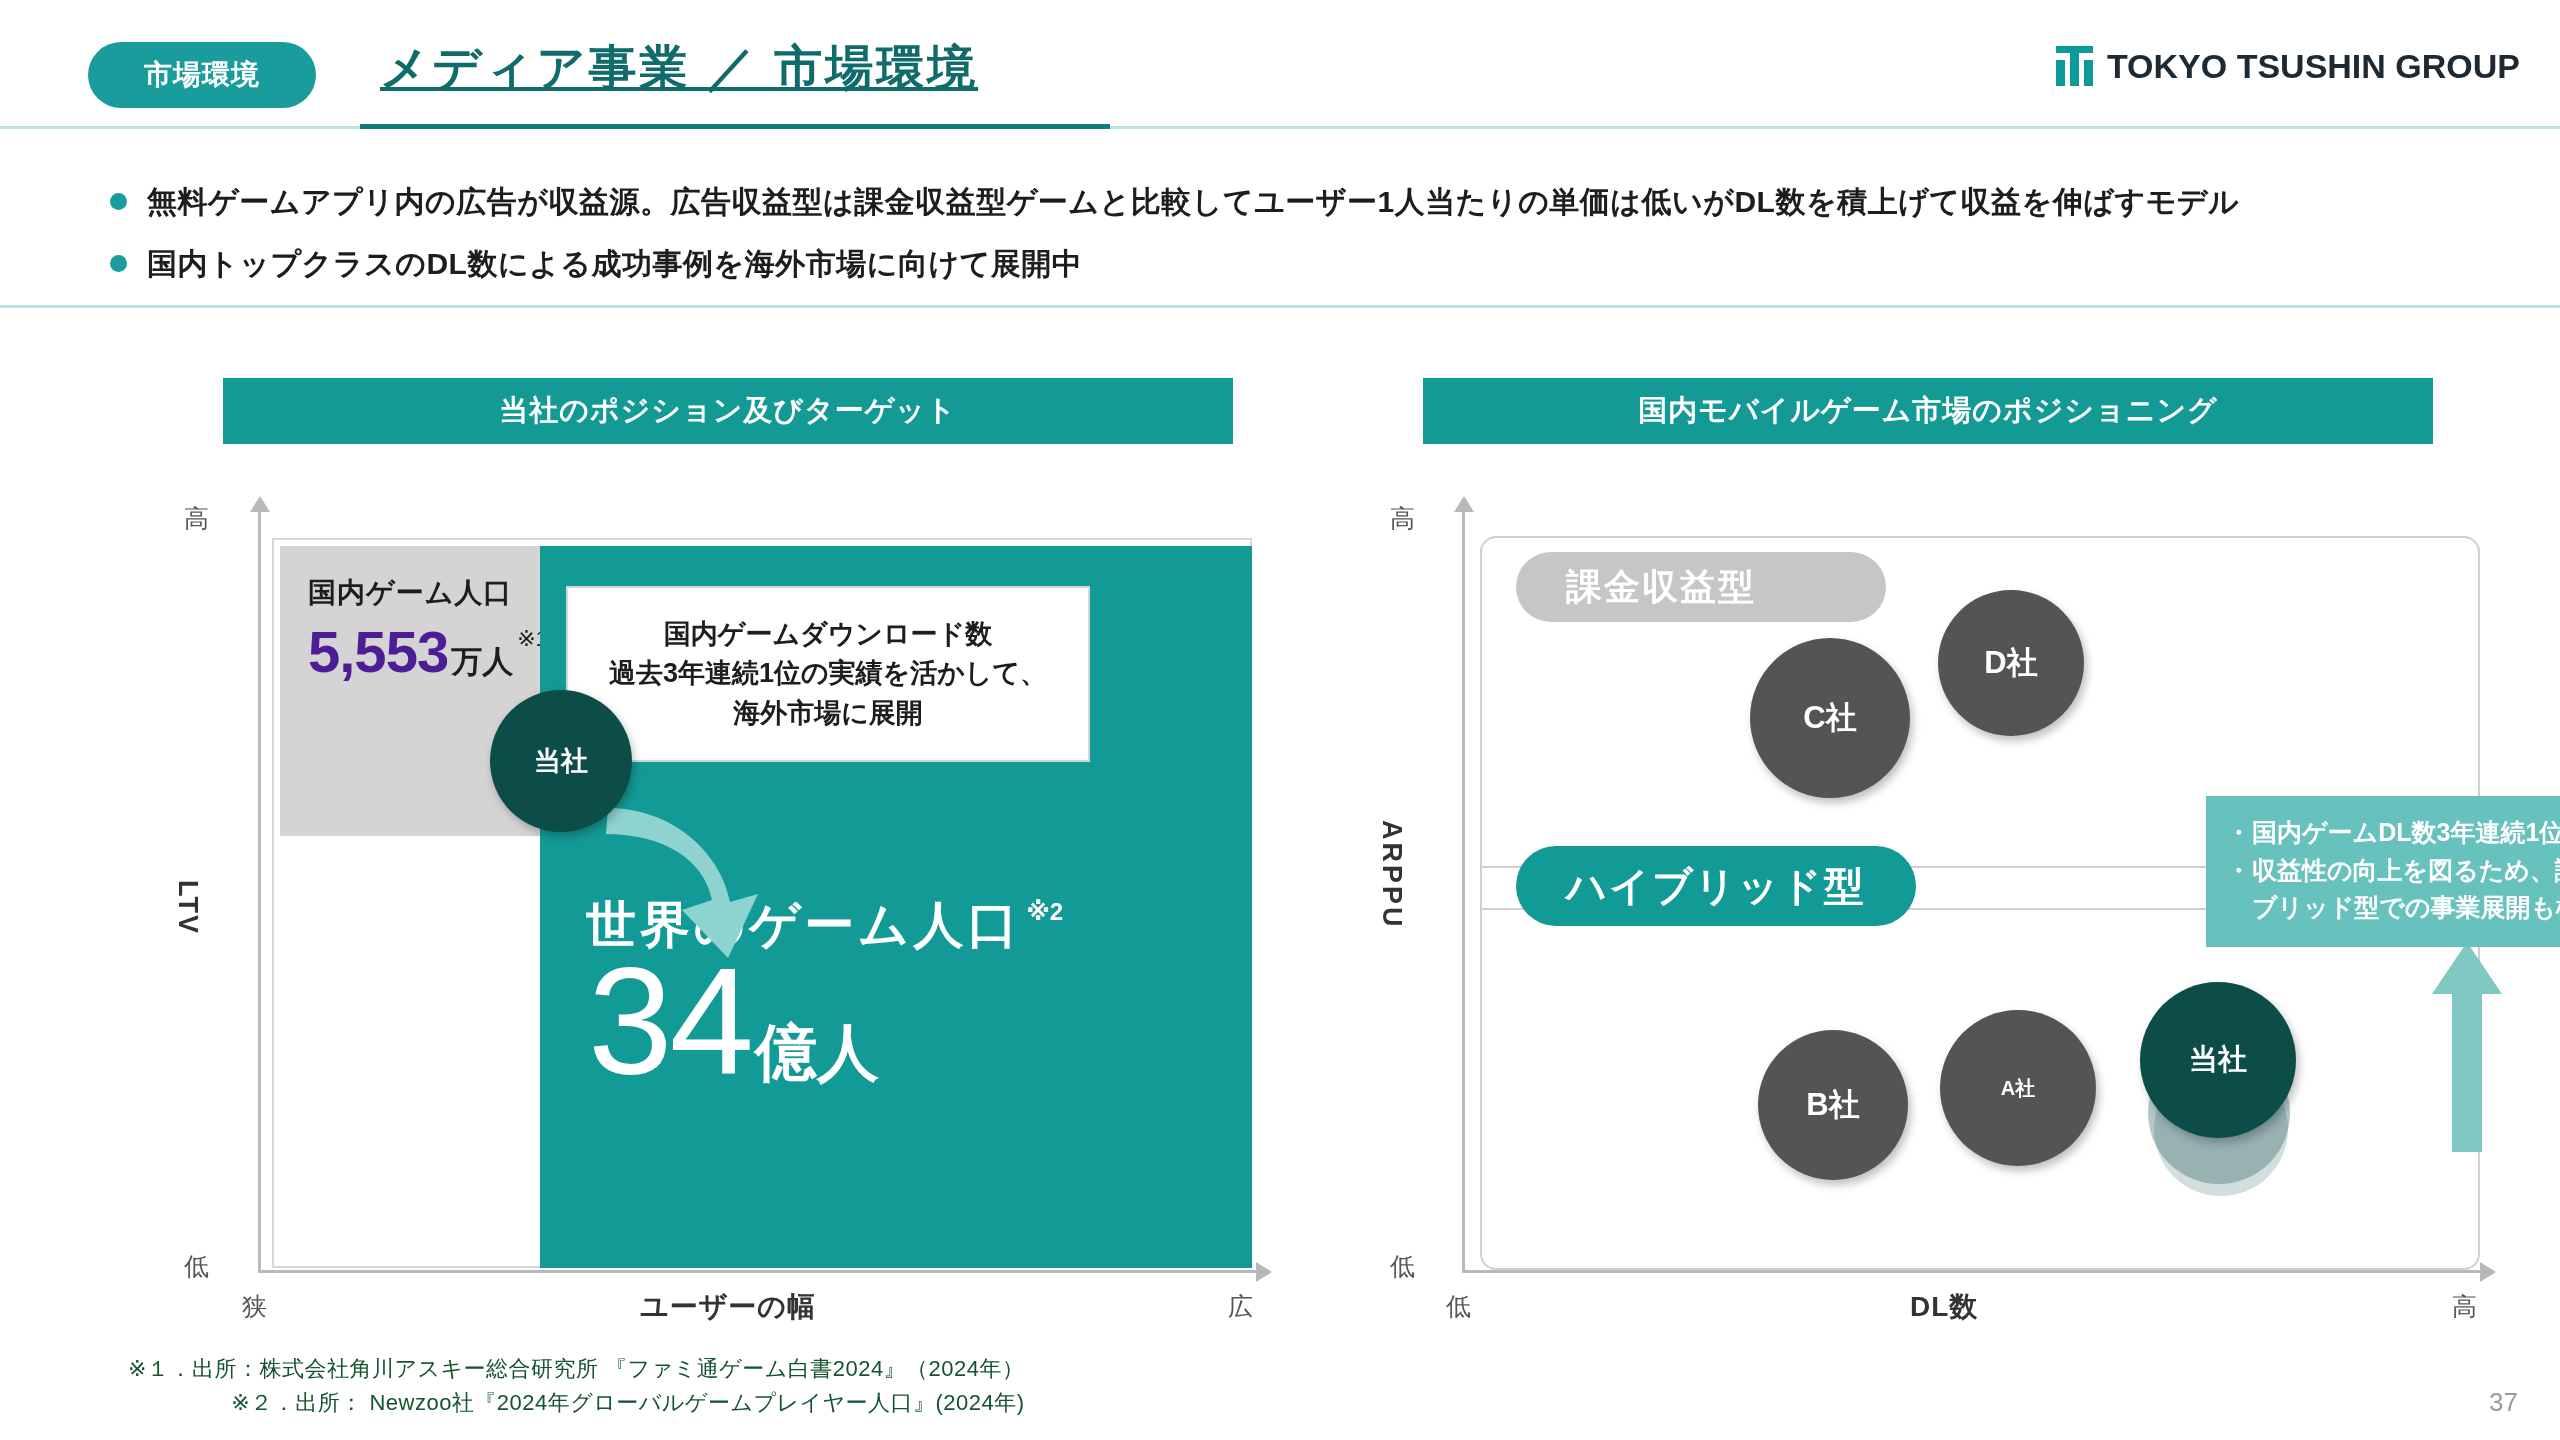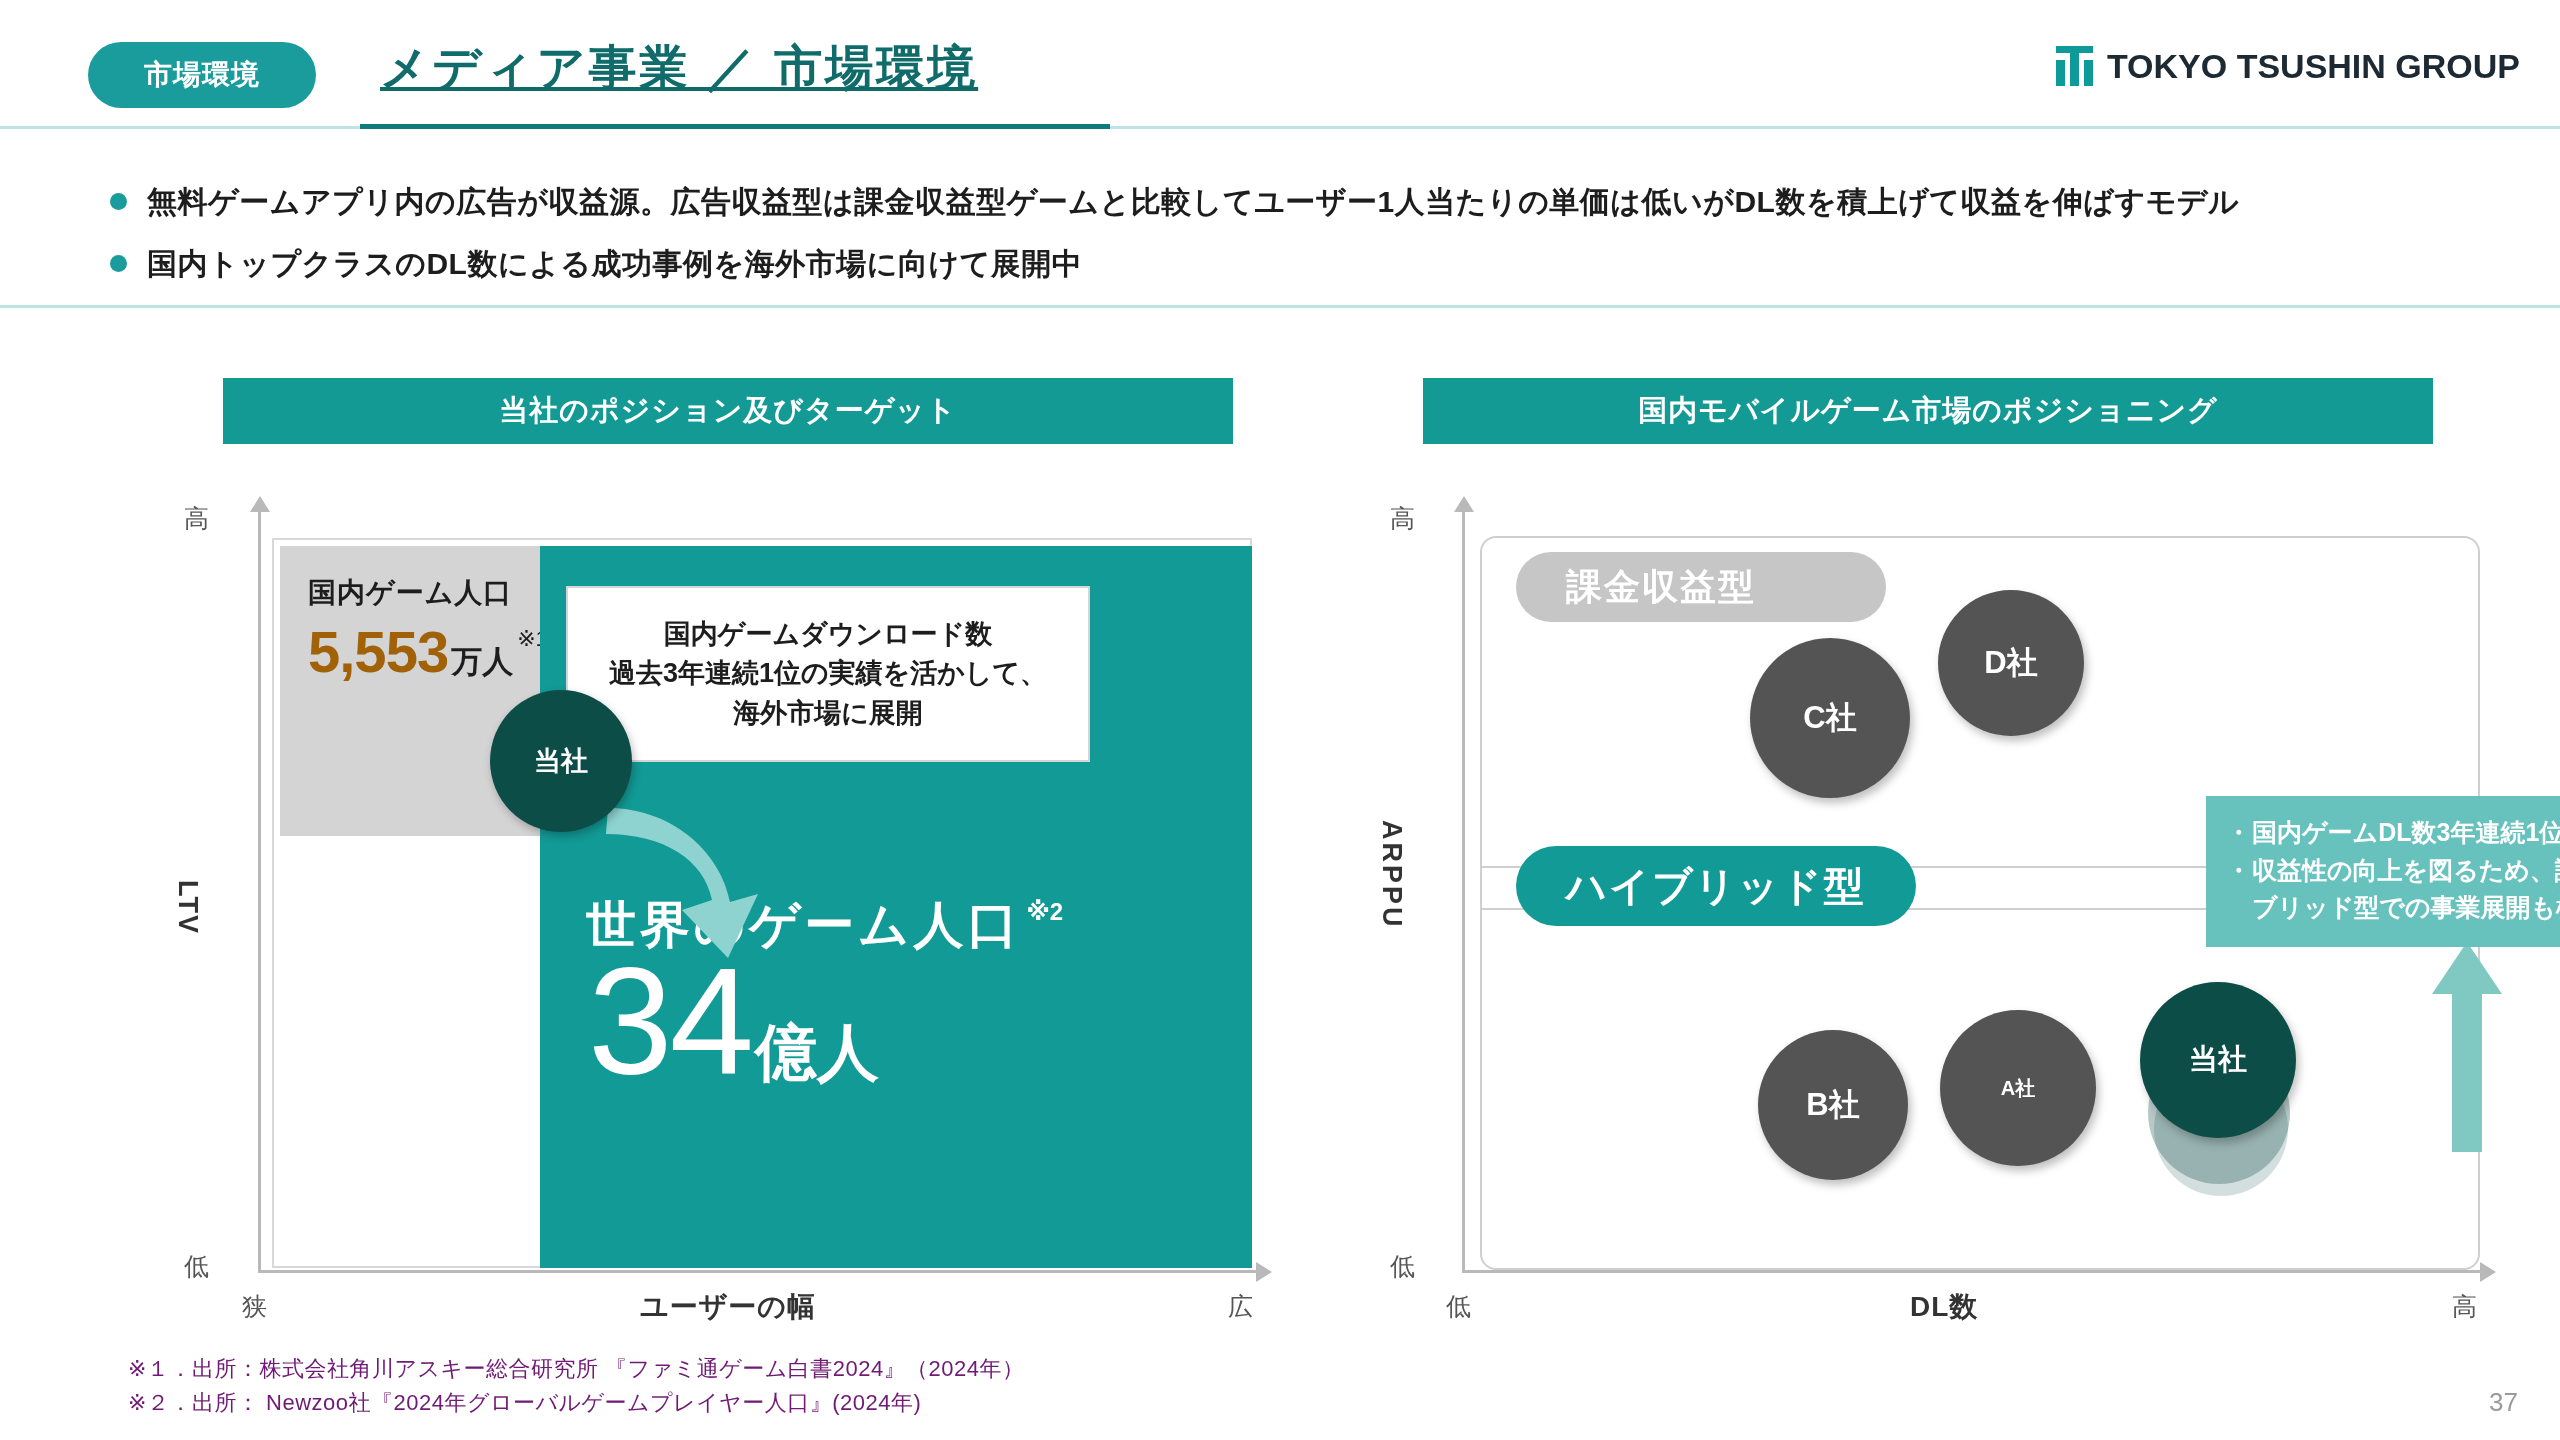--- a/index.html
+++ b/index.html
@@ -249,21 +249,21 @@
   #grey-box-number {
     position: absolute;
     left: 128px;
     top: 128px;
     display: flex;
     align-items: baseline;
   }
   #grey-box-number .num {
     font-size: 58px;
     font-weight: bold;
-    color: #a16207;
+    color: #4c1d95;
     letter-spacing: -1px;
   }
   #grey-box-number .unit {
     font-size: 31px;
     font-weight: bold;
     color: #1d1d1d;
     margin-left: 3px;
   }
   #grey-box-number .note {
     font-size: 22px;
@@ -537,23 +537,24 @@
     width: 70px;
     height: 210px;
   }
 
   
   #footnotes {
     position: absolute;
     left: 128px;
     top: 1352px;
     font-size: 22px;
-    color: #701a75;
+    color: #14532d;
     line-height: 1.55;
     letter-spacing: 0.5px;
+    text-align: right;
   }
   #page-number {
     position: absolute;
     right: 42px;
     bottom: 22px;
     font-size: 26px;
     color: #9a9a9a;
   }
 </style>
 </head>

